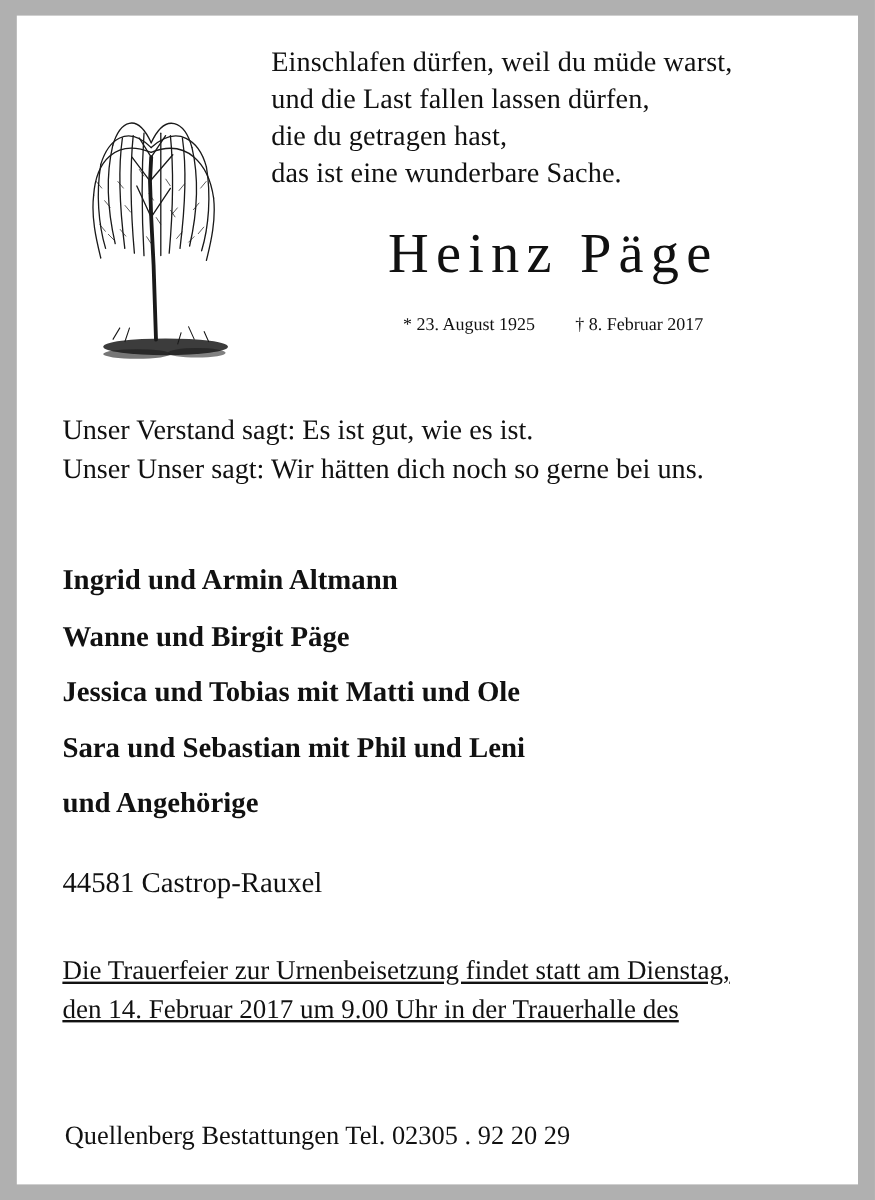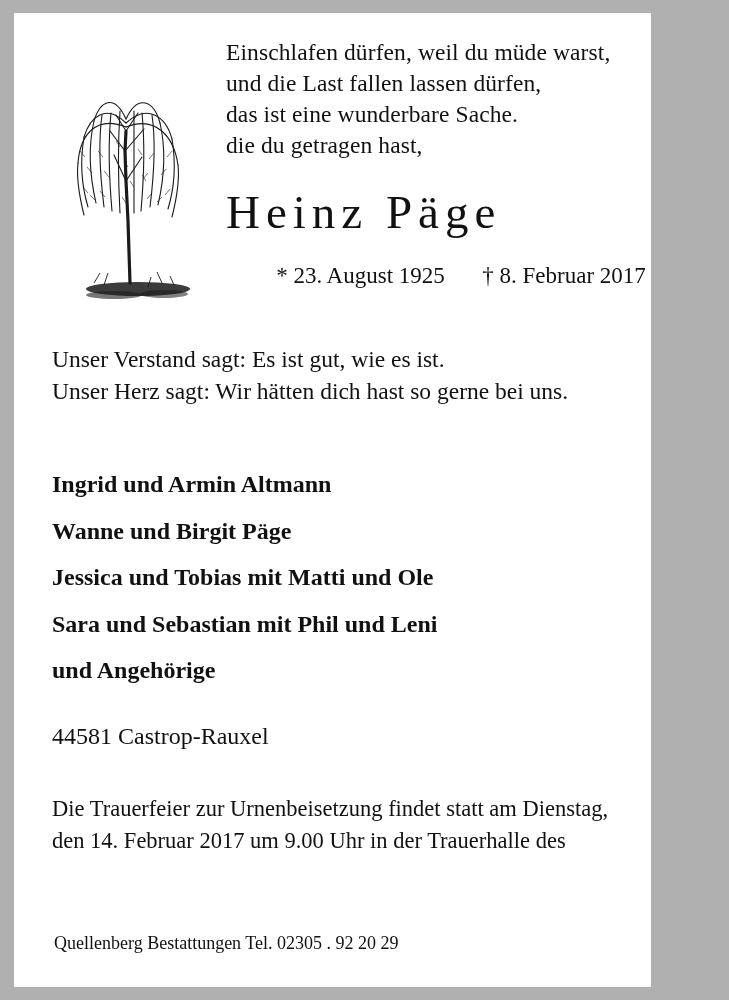--- a/index.html
+++ b/index.html
@@ -10,21 +10,21 @@
   body {
     width: 729px;
     height: 1000px;
     font-family: "Liberation Serif", serif;
     color: #111;
   }
   .page {
     position: absolute;
     left: 14px;
     top: 13px;
-    width: 637px;
+    width: 701px;
     height: 974px;
     background: #ffffff;
     box-sizing: border-box;
     overflow: hidden;
   }
   .inner {
     position: relative;
     width: 100%;
     height: 100%;
   }
@@ -52,31 +52,32 @@
     line-height: 31px;
     letter-spacing: 0.1px;
     white-space: nowrap;
   }
 
   .name {
     position: absolute;
     left: 212px;
     top: 172px;
     width: 470px;
+    text-align: center;
     font-size: 47px;
     letter-spacing: 6px;
     font-weight: 400;
   }
   .dates {
     position: absolute;
     left: 212px;
     top: 250px;
     width: 470px;
     text-align: center;
-    font-size: 23px;
+    font-size: 15px;
   }
   .dates .sep {
     display: inline-block;
     width: 26px;
   }
 
   
   .block {
     position: absolute;
     left: 38px;
@@ -100,27 +101,28 @@
   .city {
     top: 710px;
     font-size: 24px;
   }
 
   .ceremony { top: 780px; }
   .ceremony .line {
     font-size: 22.5px;
     line-height: 32px;
     white-space: nowrap;
+    text-decoration: underline;
   }
 
   .footer {
     position: absolute;
     left: 40px;
     top: 920px;
-    font-size: 18px;
+    font-size: 22px;
   }
 </style>
 </head>
 <body>
 
 <div class="page">
   <div class="inner">
 
     <div class="header">
 
@@ -165,36 +167,36 @@
           </g>
           <g stroke="#1a1a1a" stroke-width="0.9" fill="none">
             <path d="M40 252 l6 -10 M50 254 l4 -12 M108 252 l-5 -11 M120 254 l-4 -9 M94 256 l3 -10"></path>
           </g>
         </svg>
       </div>
 
       <div class="poem">
         <div class="line">Einschlafen dürfen, weil du müde warst,</div>
         <div class="line">und die Last fallen lassen dürfen,</div>
+        <div class="line">die du getragen hast,</div>
         <div class="line">das ist eine wunderbare Sache.</div>
-        <div class="line">die du getragen hast,</div>
       </div>
 
       <div class="name">Heinz Päge</div>
 
       <div class="dates">
         <span>* 23. August 1925</span>
         <span class="sep"></span>
         <span>† 8. Februar 2017</span>
       </div>
     </div>
 
     <div class="block saying">
       <div class="line">Unser Verstand sagt: Es ist gut, wie es ist.</div>
-      <div class="line">Unser Herz sagt: Wir hätten dich hast so gerne bei uns.</div>
+      <div class="line">Unser Unser sagt: Wir hätten dich noch so gerne bei uns.</div>
     </div>
 
     <div class="block family">
       <div class="line">Ingrid und Armin Altmann</div>
       <div class="line">Wanne und Birgit Päge</div>
       <div class="line">Jessica und Tobias mit Matti und Ole</div>
       <div class="line">Sara und Sebastian mit Phil und Leni</div>
       <div class="line">und Angehörige</div>
     </div>
 

